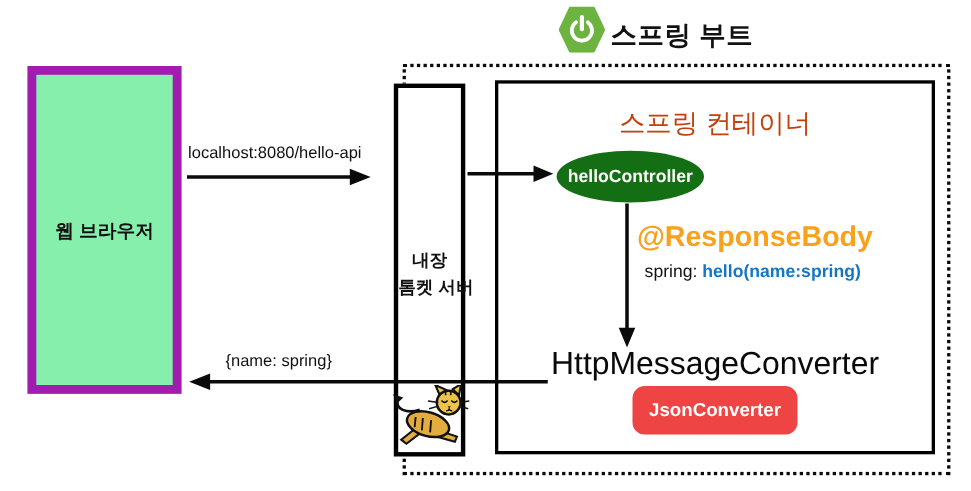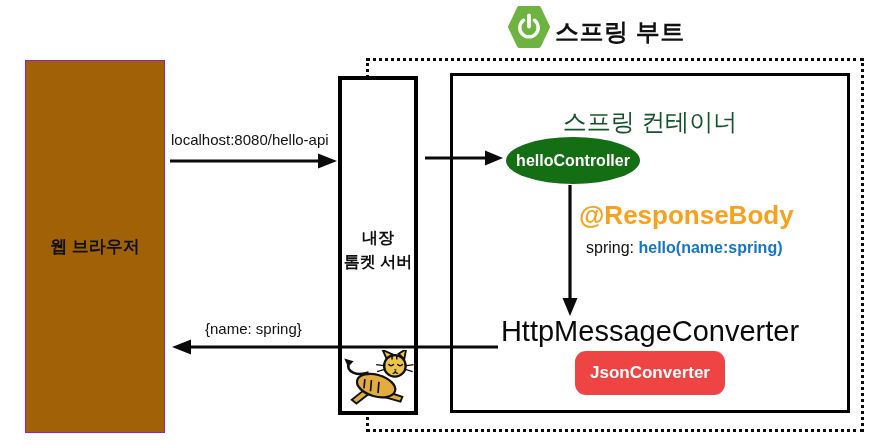--- a/index.html
+++ b/index.html
@@ -32,33 +32,33 @@
     left: 366px; top: 58px;
     width: 498px; height: 374px;
     border: 3px dotted #0a0a0a;
     z-index: 1;
   }
 
   
   .browser-box {
     position: absolute;
     left: 25px; top: 60px;
-    width: 140px; height: 373px;
-    border: 1px solid #a21caf;
-    background: #a16207;
+    width: 140px; height: 298px;
+    border: 8px solid #a21caf;
+    background: #86efac;
     display: flex; align-items: center; justify-content: center;
     z-index: 2;
   }
   .browser-box .label { font-size: 17px; font-weight: 600; color: #111; white-space: nowrap; }
 
   
   .tomcat-box {
     position: absolute;
-    left: 338px; top: 76px;
-    width: 80px; height: 339px;
+    left: 358px; top: 76px;
+    width: 65px; height: 339px;
     border: 4px solid #000;
     background: #fff;
     z-index: 2;
   }
   .tomcat-label {
     position: absolute;
     top: 146px; left: 0; width: 100%;
     text-align: center;
     font-size: 16px; font-weight: 600; color: #111;
     line-height: 1.5;
@@ -74,23 +74,23 @@
   
   .spring-container {
     position: absolute;
     left: 450px; top: 73px;
     width: 400px; height: 340px;
     border: 3px solid #000;
     background: #fff;
     z-index: 2;
   }
   .container-title {
-    position: absolute; top: 30px; left: 0; width: 100%;
+    position: absolute; top: 20px; left: 0; width: 100%;
     text-align: center;
-    font-size: 24px; font-weight: 500; color: #14532d;
+    font-size: 24px; font-weight: 500; color: #c2410c;
     white-space: nowrap;
   }
   .controller-ellipse {
     position: absolute;
     left: 53px; top: 61px;
     width: 134px; height: 47px;
     background: #146E14;
     border-radius: 50%;
     display: flex; align-items: center; justify-content: center;
   }

